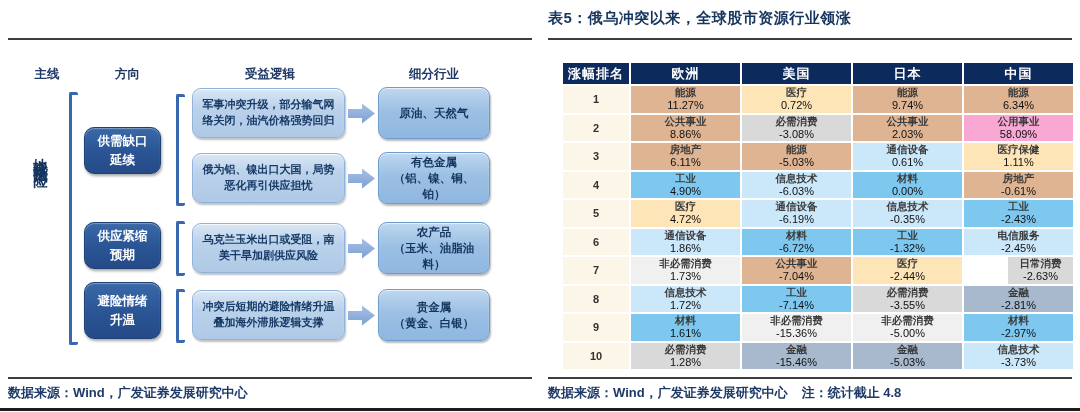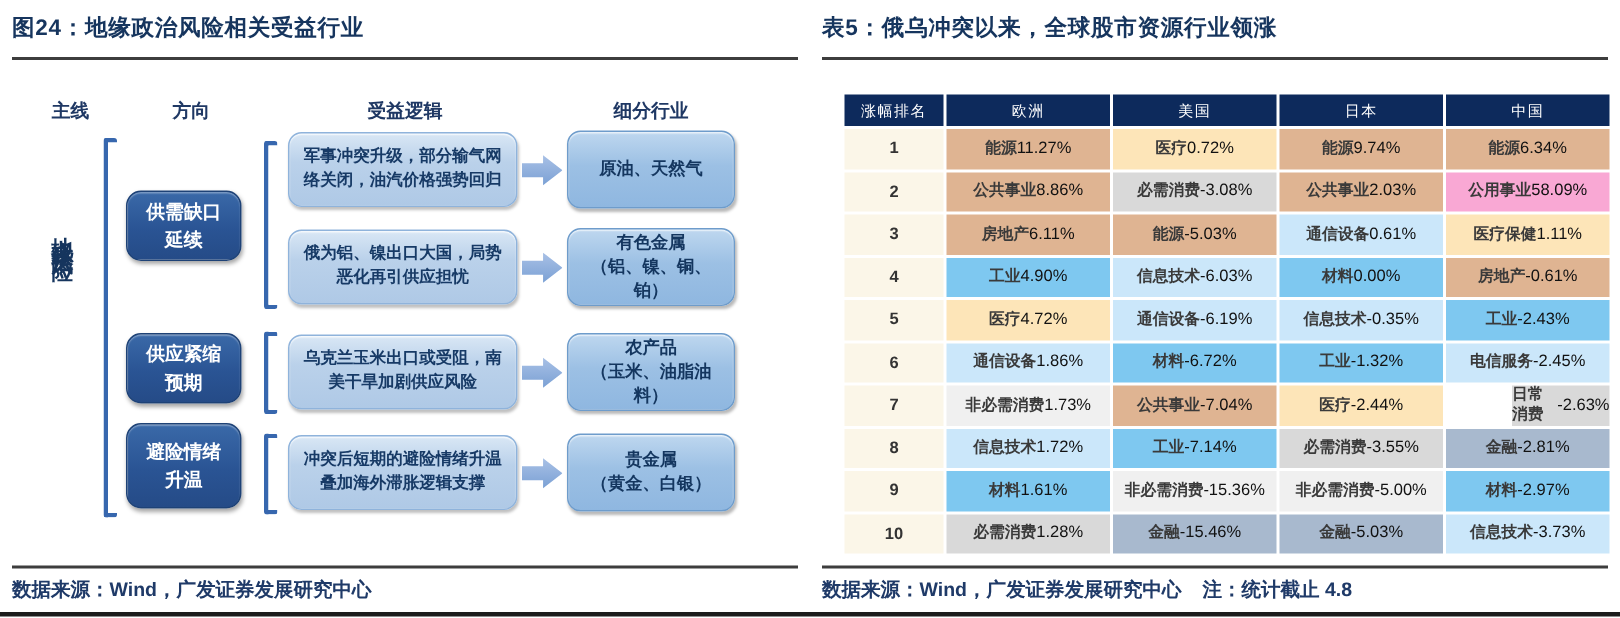--- a/index.html
+++ b/index.html
@@ -73,36 +73,33 @@
             display:flex; align-items:center; justify-content:center; text-align:center;
             white-space:pre-line; padding:2px 4px; line-height:1.4;
             box-shadow:1px 2px 2px rgba(0,0,0,0.28), inset 0 1px 1px rgba(255,255,255,0.7); }
   .ib0 { top:87px; } .ib1 { top:152px; } .ib2 { top:222px; } .ib3 { top:289px; }
 
   
   .perf-table { position:absolute; left:23px; top:63px; width:510px; height:306px;
                 display:grid; grid-template-columns:66px repeat(4,1fr);
                 grid-template-rows:21px repeat(10,1fr); gap:2px; background:#fff; }
   .cell { display:flex; align-items:center; justify-content:center; }
-  .cell.header { background:#0D2A5C; color:#fff; font-size:10px; font-weight:400;
+  .cell.header { background:#0D2A5C; color:#fff; font-size:13px; font-weight:700;
                  letter-spacing:1px; }
   .cell.rank { background:#FBF6E8; color:#333; font-size:11px; font-weight:600; }
-  .cell.data { flex-direction:row; line-height:13px; }
+  .cell.data { flex-direction:column; line-height:13px; }
   .cell.data .sector { font-size:10.5px; color:#3a3a3a; font-weight:600; }
   .cell.data .change { font-size:11px; color:#111; }
 </style>
 </head>
 <body>
 
 <div class="page">
 
   <section class="panel left">
-    <div class="panel-title">
-      <span>图24：</span><span>地缘政治风险相关受益行业</span>
-    </div>
     <div class="rule title-rule"></div>
 
     <div class="diagram">
       <div class="col-h h0">主线</div>
       <div class="col-h h1">方向</div>
       <div class="col-h h2">受益逻辑</div>
       <div class="col-h h3">细分行业</div>
 
       <div class="vlabel">地缘政治风险</div>
 

